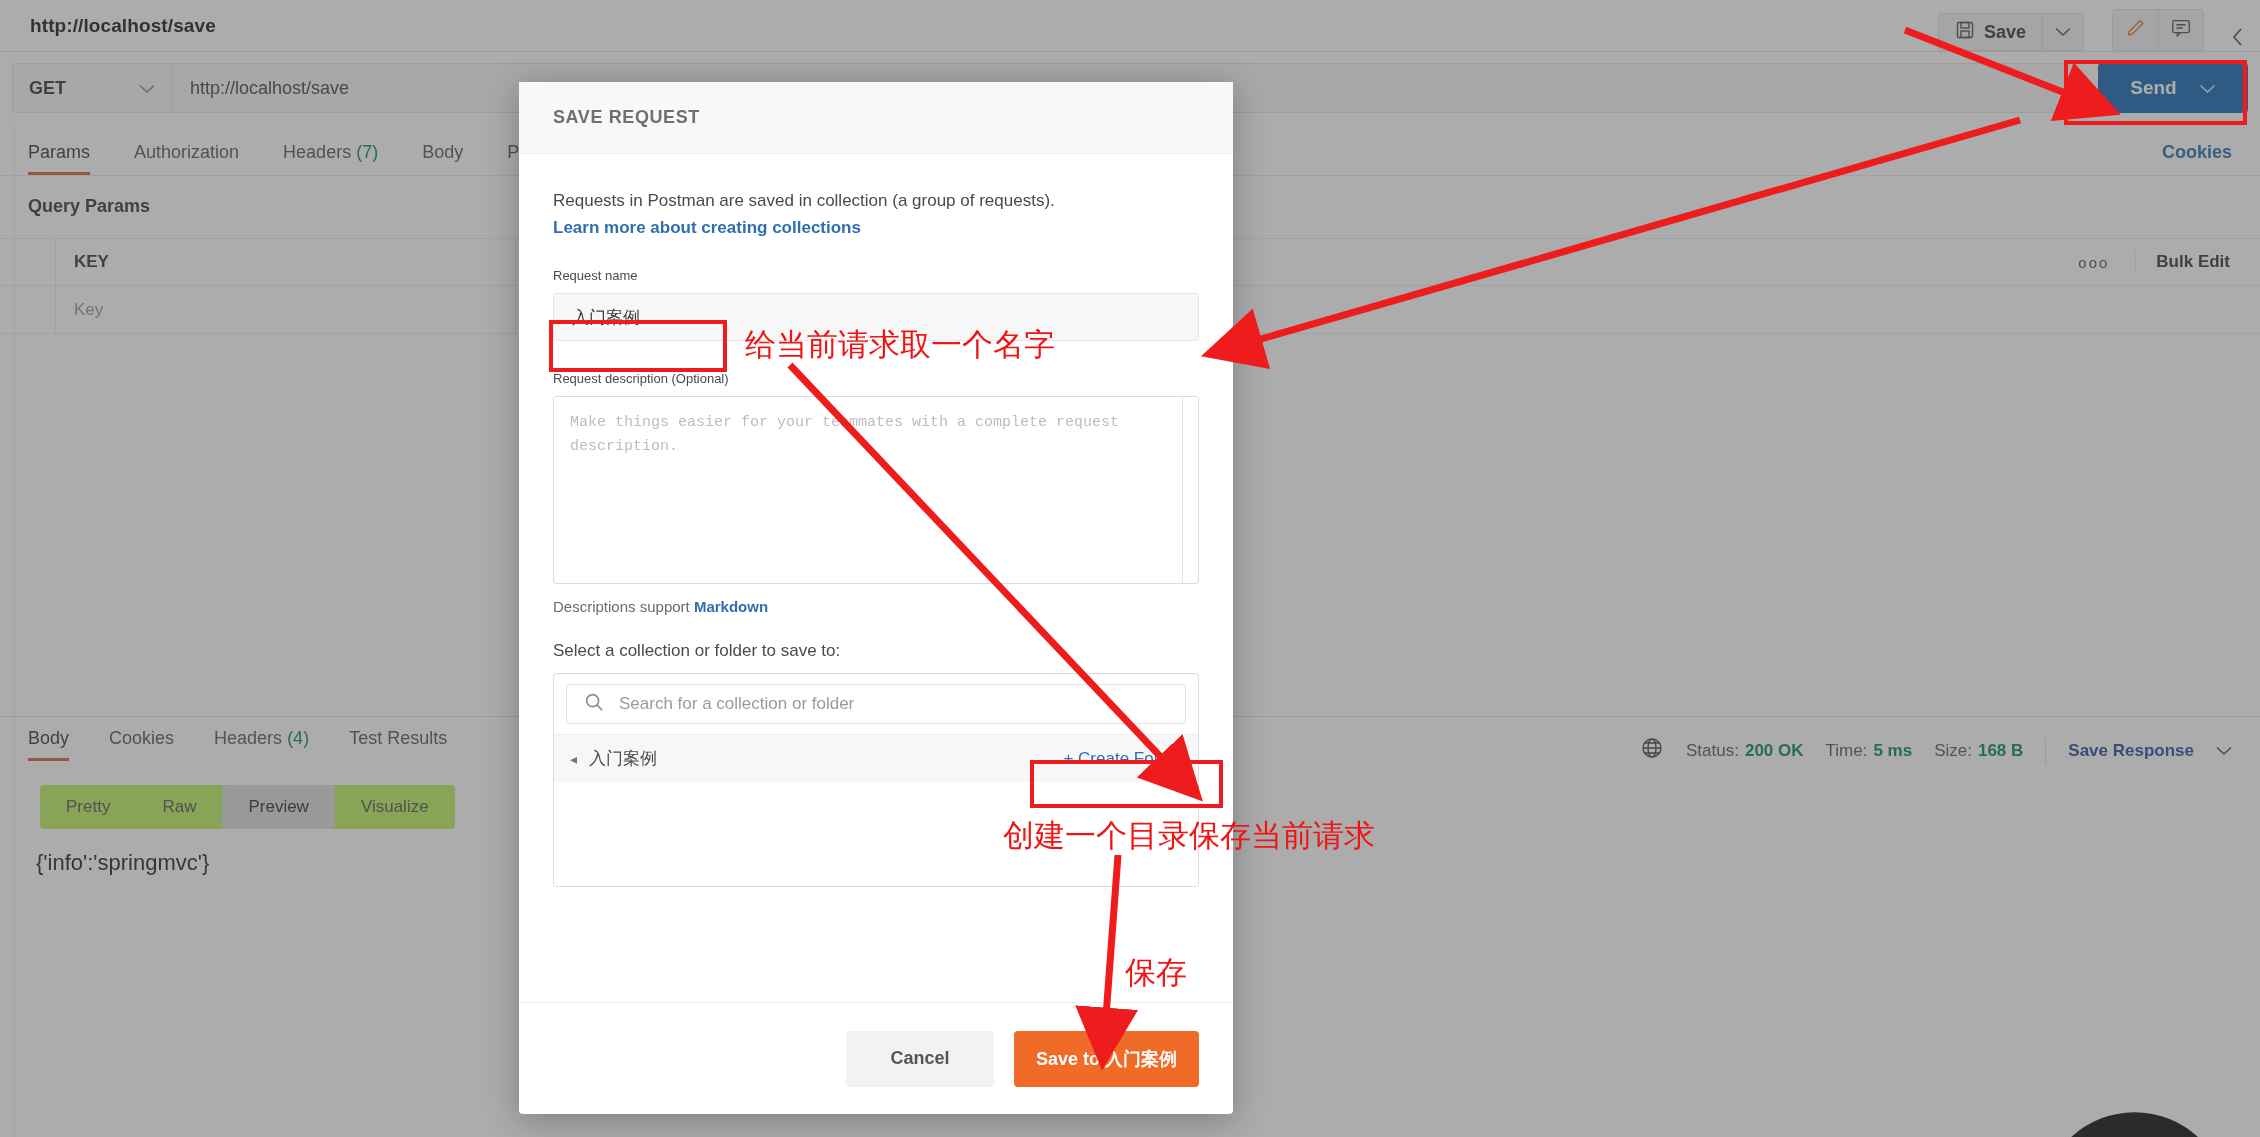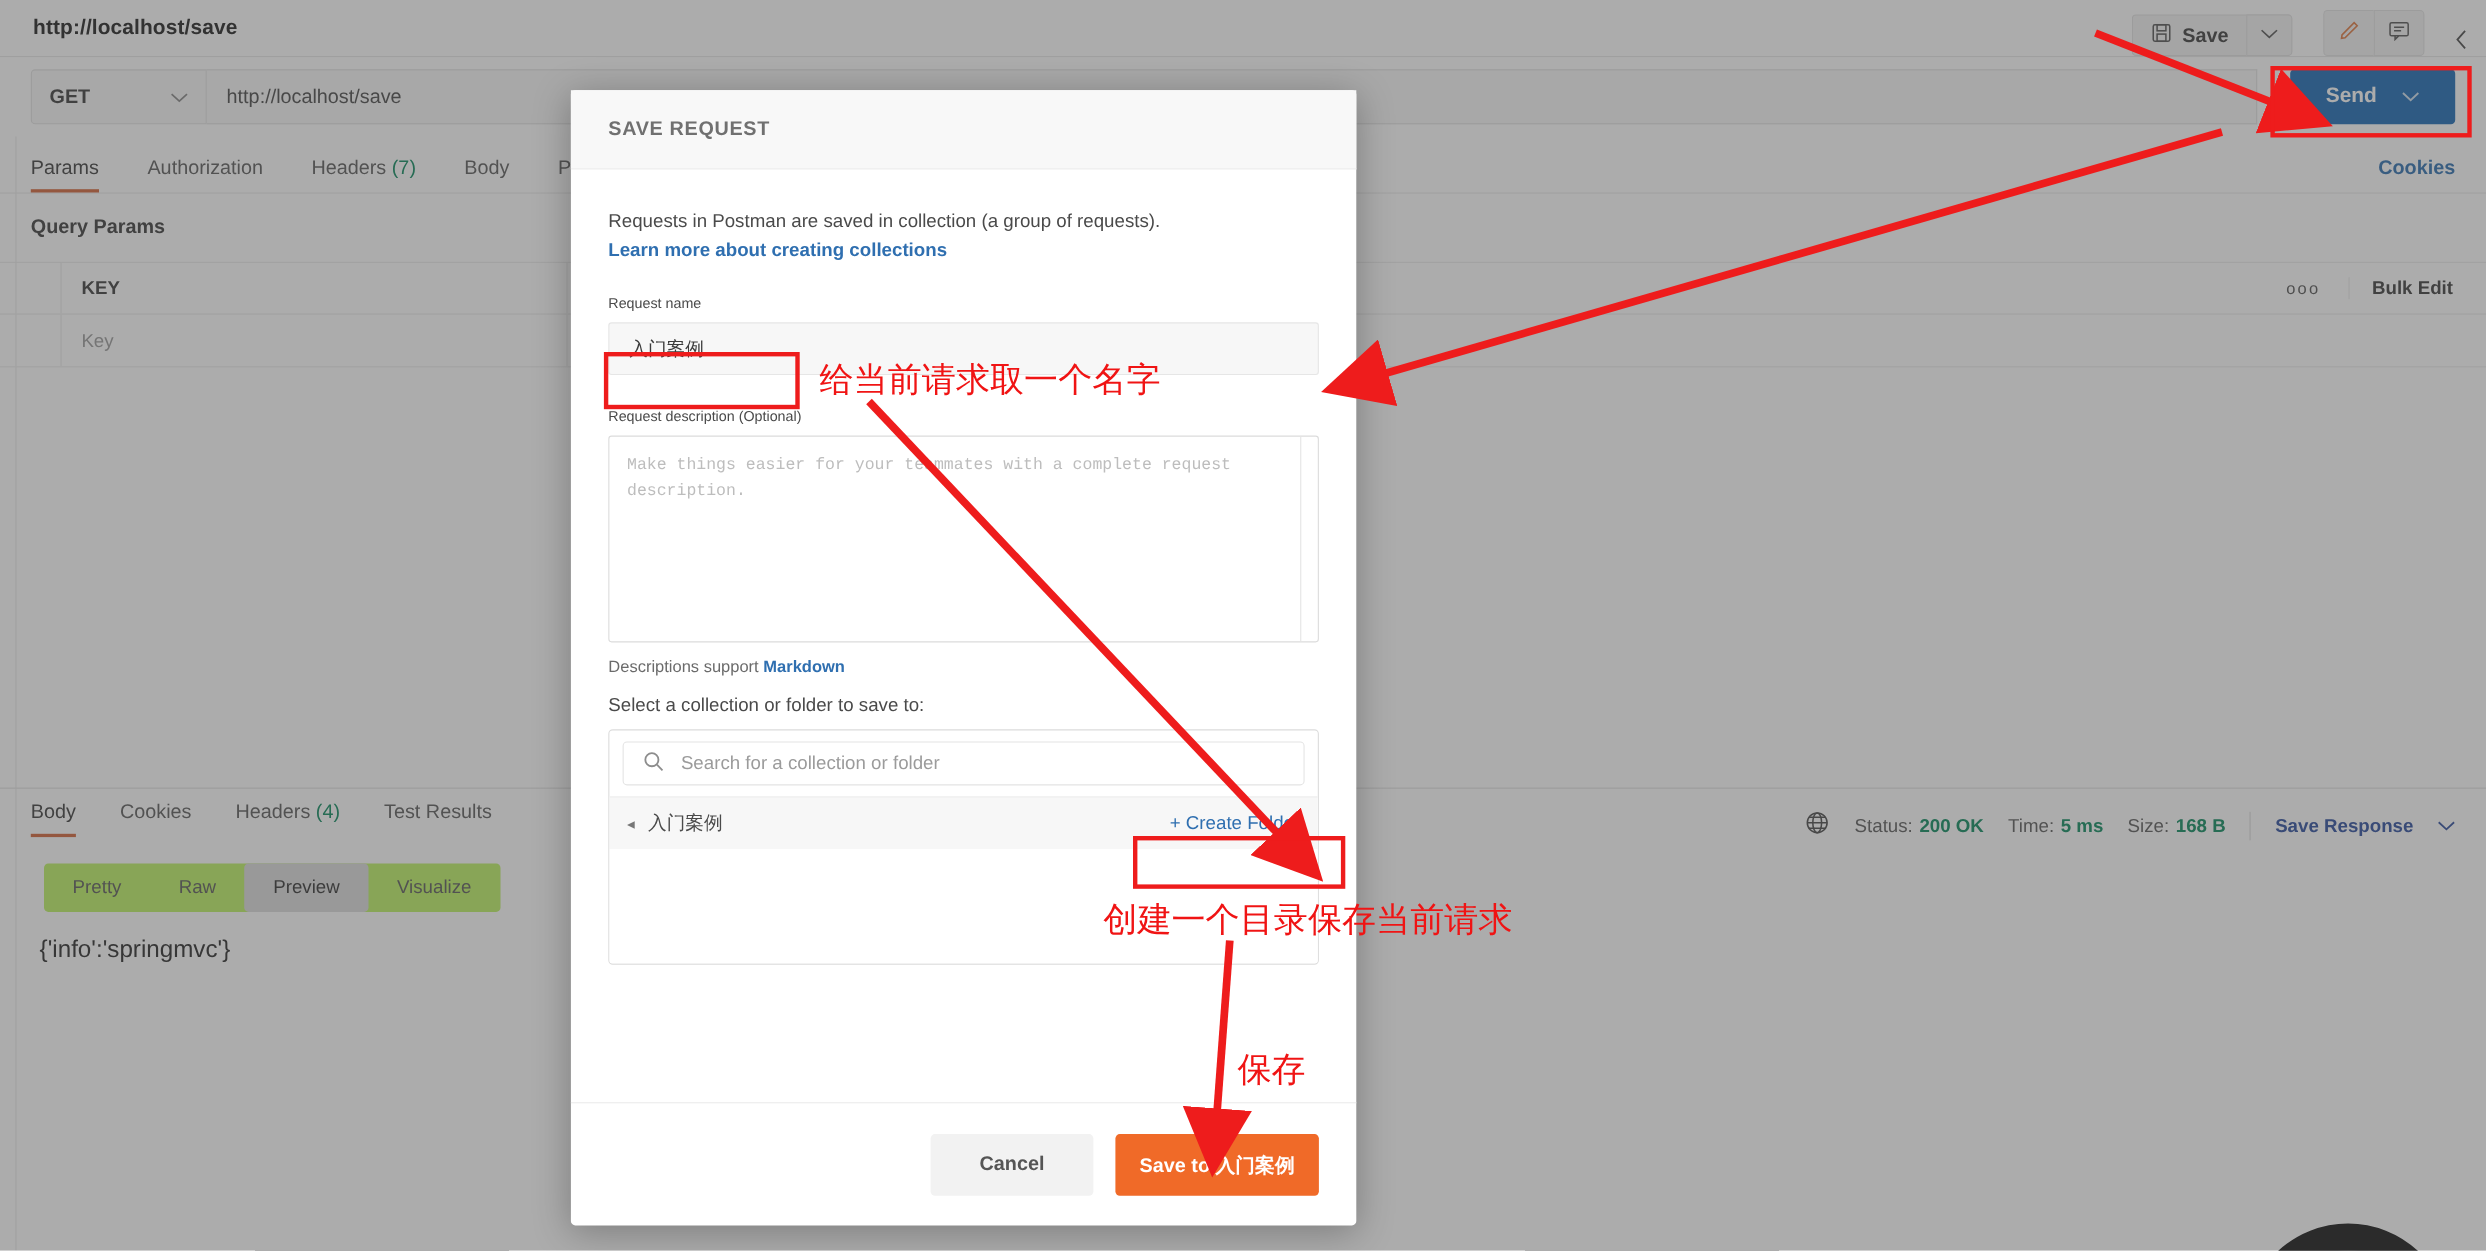--- a/index.html
+++ b/index.html
@@ -38,21 +38,21 @@
     width: 46px; height: 42px; display: flex; align-items: center; justify-content: center;
     background: #f2f2f2; border: 1px solid #e2e2e2;
   }
   .icon-btn.first { border-radius: 4px 0 0 4px; border-right: none; margin-left: 28px; }
   .icon-btn.last { border-radius: 0 4px 4px 0; }
   .collapse-chev { width: 44px; display:flex; align-items:center; justify-content:center; margin-left: 12px;}
 
   
   .urlrow {
     position: absolute; top: 52px; left: 0; right: 0; height: 72px;
-    display: flex; align-items: center; padding: 0 28px; background: #fff;
+    display: flex; align-items: center; padding: 0 12px; background: #fff;
   }
   .method-box {
     width: 160px; height: 50px; background: #f7f7f7; border: 1px solid #e2e2e2;
     border-radius: 4px 0 0 4px; display: flex; align-items: center;
     padding: 0 16px; font-size: 18px; font-weight: bold; color: #3c3c3c;
   }
   .method-caret { margin-left: auto; }
   .url-input {
     flex: 1; height: 50px; background: #f7f7f7; border: 1px solid #e2e2e2; border-left: none;
     display: flex; align-items: center; padding: 0 18px; font-size: 18px; color: #4a4a4a;
@@ -146,21 +146,21 @@
     font-size: 17px; color: #3c3c3c;
   }
   .desc-area {
     margin-top: 10px; height: 188px; background: #fff; border: 1px solid #dcdcdc; border-radius: 3px;
     padding: 14px 16px; font-family: "Liberation Mono", monospace; font-size: 15px;
     color: #bdbdbd; line-height: 1.6; position: relative;
   }
   .desc-area .scroll-edge { position: absolute; right: 0; top: 0; bottom: 0; width: 16px; border-left: 1px solid #e4e4e4; }
   .md-note { margin-top: 14px; font-size: 15px; color: #6b6b6b; }
   .md-note b { color: #2f6fb0; }
-  .sel-label { margin-top: 16px; font-size: 17px; color: #4a4a4a; }
+  .sel-label { margin-top: 26px; font-size: 17px; color: #4a4a4a; }
   .picker {
     margin-top: 12px; border: 1px solid #dcdcdc; border-radius: 4px; height: 214px; background: #fff;
     display: flex; flex-direction: column; overflow: hidden;
   }
   .picker-search {
     margin: 10px 12px; height: 40px; border: 1px solid #e4e4e4; border-radius: 4px;
     display: flex; align-items: center; gap: 14px; padding: 0 16px;
     font-size: 17px; color: #9b9b9b;
   }
   .picker-row {

